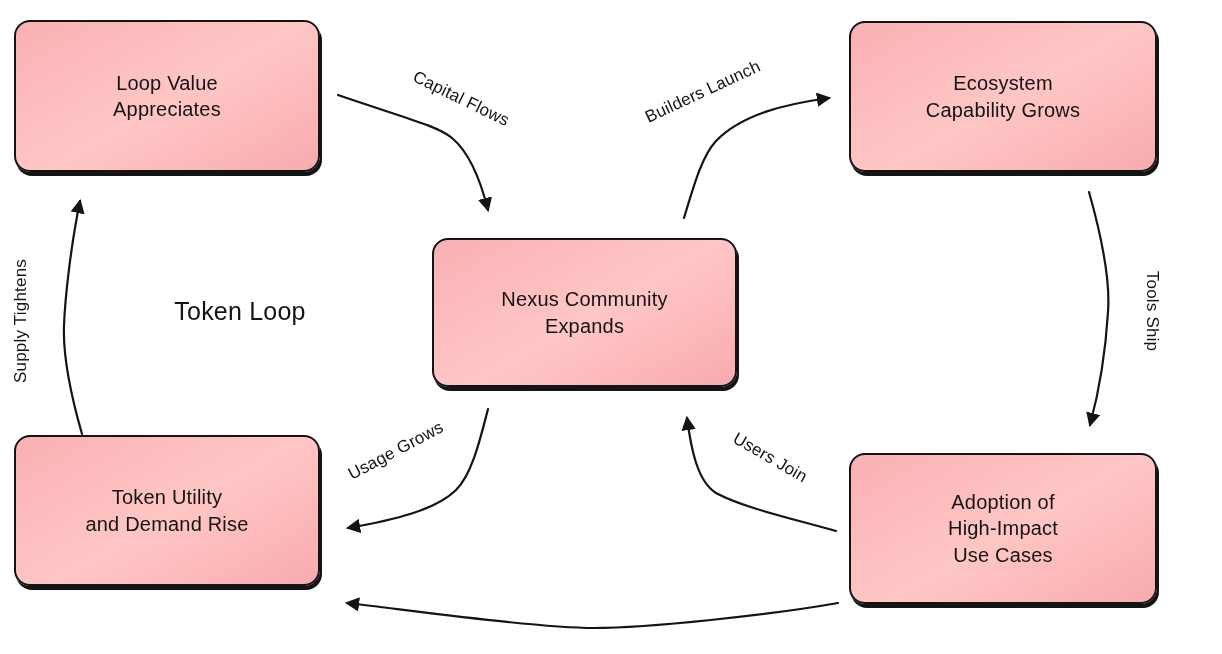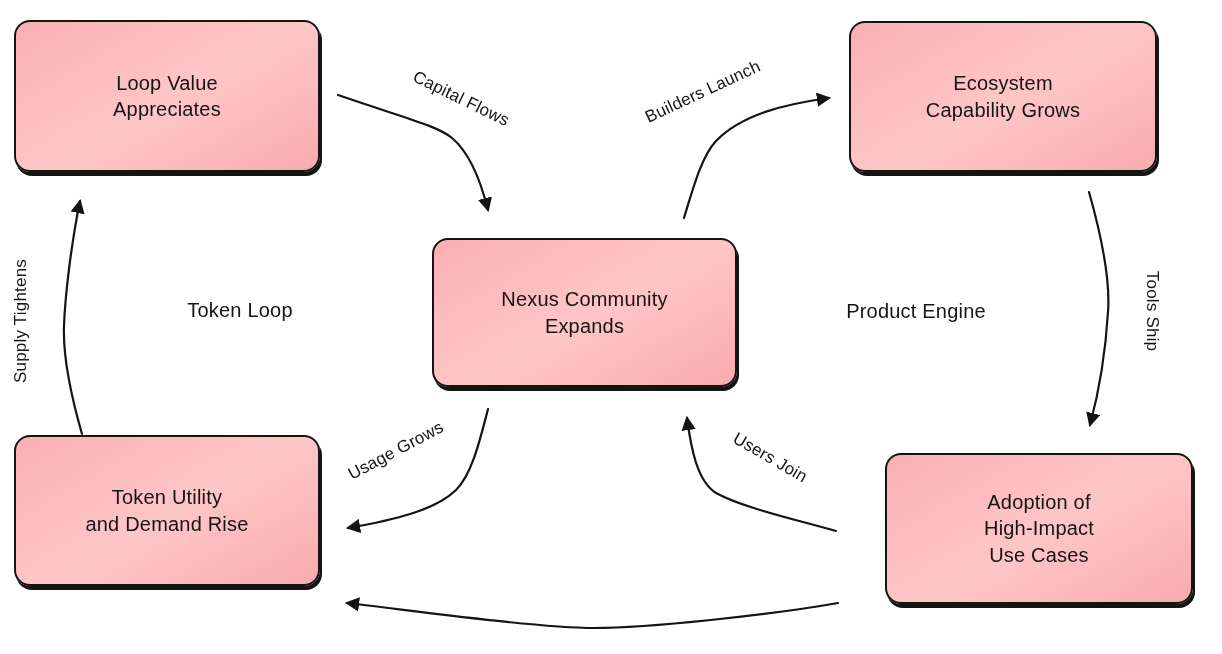--- a/index.html
+++ b/index.html
@@ -43,40 +43,40 @@
   .node .node-label {
     white-space: pre-line;
     font-size: 20px;
     line-height: 1.32;
     letter-spacing: 0.2px;
   }
   #node-token-value   { left: 14px;  top: 20px;  width: 306px; height: 152px; }
   #node-ecosystem     { left: 849px; top: 21px;  width: 308px; height: 151px; }
   #node-nexus         { left: 432px; top: 238px; width: 305px; height: 149px; }
   #node-token-utility { left: 14px;  top: 435px; width: 306px; height: 151px; }
-  #node-adoption      { left: 849px; top: 453px; width: 308px; height: 151px; margin-left: 36px; }
+  #node-adoption      { left: 849px; top: 453px; width: 308px; height: 151px; }
 
   .edge-label {
     position: absolute;
     font-size: 17px;
     letter-spacing: 0.2px;
     white-space: nowrap;
     color: var(--ink, #141414);
   }
   #lbl-capital-flows   { left: 461px;  top: 99px;  transform: translate(-50%,-50%) rotate(26deg); }
   #lbl-builders-launch { left: 703px;  top: 92px;  transform: translate(-50%,-50%) rotate(-25deg); }
   #lbl-tools-ship      { left: 1152px; top: 311px; transform: translate(-50%,-50%) rotate(90deg); }
   #lbl-supply-tightens { left: 21px;   top: 321px; transform: translate(-50%,-50%) rotate(-90deg); }
   #lbl-usage-grows     { left: 396px;  top: 451px; transform: translate(-50%,-50%) rotate(-28deg); }
   #lbl-users-join      { left: 770px;  top: 458px; transform: translate(-50%,-50%) rotate(30deg); }
 
   .region-label {
     position: absolute;
     transform: translate(-50%,-50%);
-    font-size: 20px;
+    font-size: 25px;
     letter-spacing: 0.2px;
     white-space: pre-line;
     text-align: right;
     line-height: 1.28;
     color: var(--ink, #141414);
   }
   #lbl-token-loop         { left: 240px; top: 311px; }
   #lbl-product-engine     { left: 916px; top: 312px; }
   #lbl-protocol-alignment { left: 585px; top: 548px; }
 </style>
@@ -123,15 +123,14 @@
   </div>
 
   <div class="edge-label" id="lbl-capital-flows">Capital Flows</div>
   <div class="edge-label" id="lbl-builders-launch">Builders Launch</div>
   <div class="edge-label" id="lbl-tools-ship">Tools Ship</div>
   <div class="edge-label" id="lbl-supply-tightens">Supply Tightens</div>
   <div class="edge-label" id="lbl-usage-grows">Usage Grows</div>
   <div class="edge-label" id="lbl-users-join">Users Join</div>
 
   <div class="region-label" id="lbl-token-loop">Token Loop</div>
-  <div class="region-label" id="lbl-product-engine">Product Engine</div>
 
 </div>
 
 </body></html>

